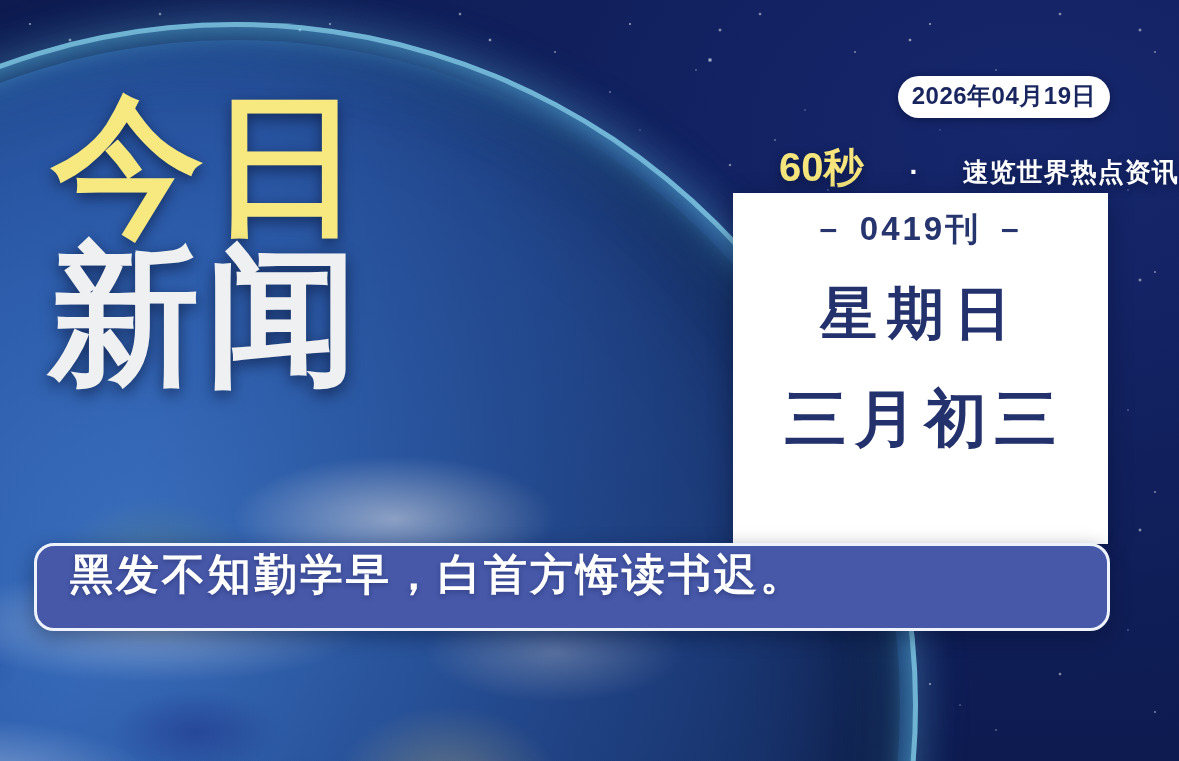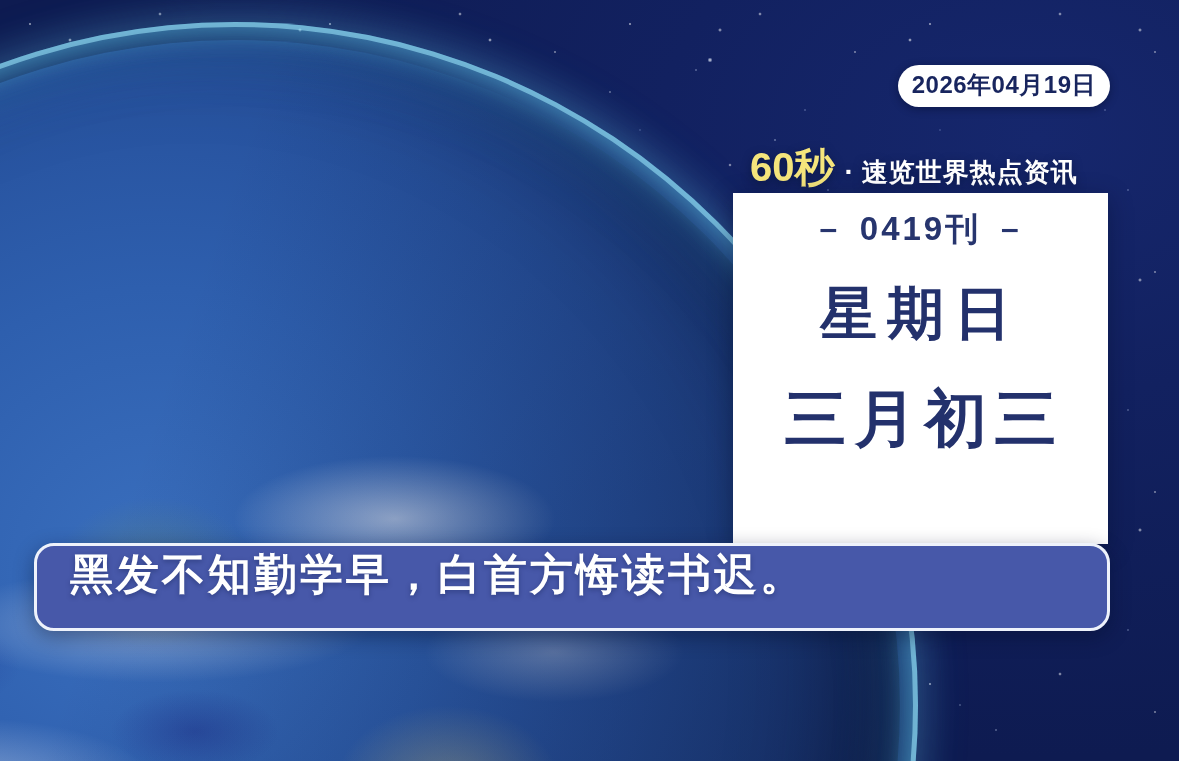--- a/index.html
+++ b/index.html
@@ -130,37 +130,38 @@
     display:block;
   }
   .headline .l2{
     font-size:152px;font-weight:bold;color:#eef0f2;
     text-shadow:0 5px 16px rgba(6,14,44,.60);
     display:block;margin-top:10px;margin-left:-4px;
   }
 
   
   .date-pill{
-    position:absolute;right:69px;top:65px;
+    position:absolute;right:69px;top:76px;
     background:#ffffff;
     color:#18255e;
     font-size:24px;font-weight:bold;
     padding:4px 14px 6px;
     border-radius:999px;
     letter-spacing:.5px;
     white-space:nowrap;
     box-shadow:0 2px 8px rgba(5,12,40,.45);
   }
 
   
   .tagline{
-    position:absolute;left:750px;top:140px;
+    position:absolute;left:779px;top:140px;
     display:flex;align-items:baseline;
     white-space:nowrap;
     text-shadow:0 3px 10px rgba(6,14,44,.55);
+    gap:36px;
   }
   .tagline .sec{font-size:40px;font-weight:bold;color:#f5e57c;letter-spacing:0;}
   .tagline .dot{font-size:28px;font-weight:bold;color:#ffffff;margin:0 8px 0 10px;}
   .tagline .txt{font-size:26px;font-weight:bold;color:#ffffff;letter-spacing:1px;}
 
   
   .card{
     position:absolute;left:733px;top:193px;
     width:375px;height:351px;
     background:#ffffff;
@@ -208,20 +209,24 @@
   <div class="space-base"></div>
   <div class="stars"></div>
   <div class="stars2"></div>
   <div class="stars3"></div>
 
   <div class="earth"></div>
   <div class="earth-shade"></div>
   <div class="earth-limb"></div>
   <div class="earth-pink"></div>
 
+  <div class="headline">
+    <span class="l1">今日</span>
+    <span class="l2">新闻</span>
+  </div>
 
   <div class="date-pill">2026年04月19日</div>
 
   <div class="tagline">
     <span class="sec">60秒</span>
     <span class="dot">·</span>
     <span class="txt">速览世界热点资讯</span>
   </div>
 
   <div class="card">

